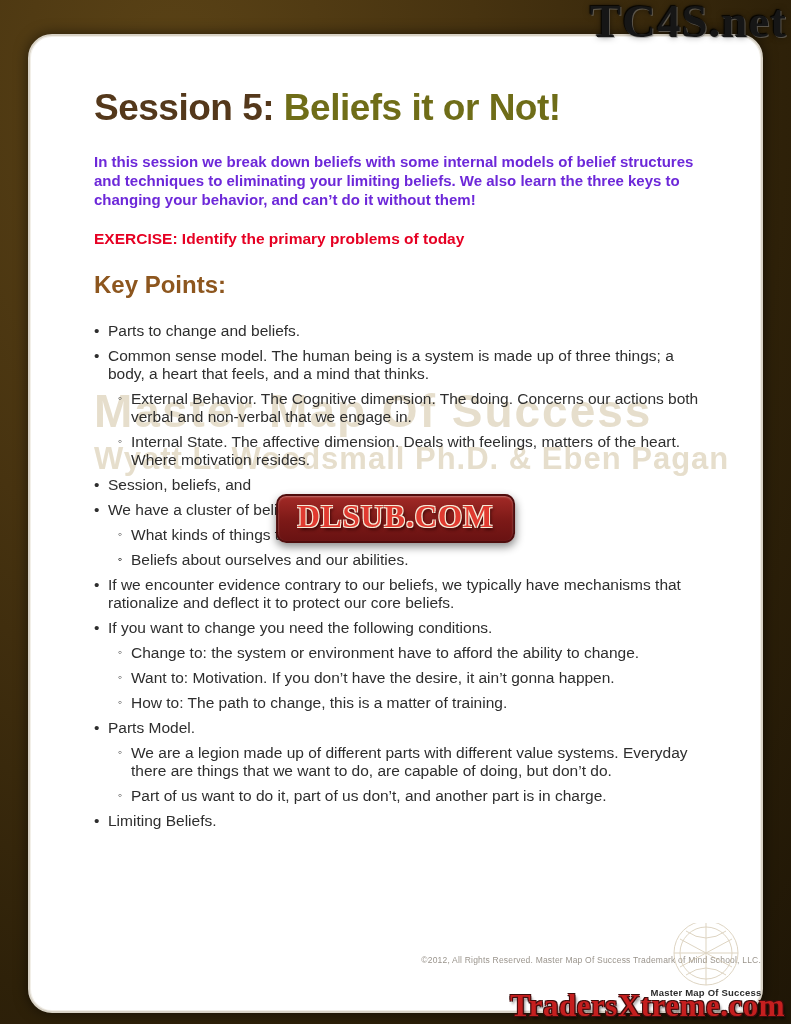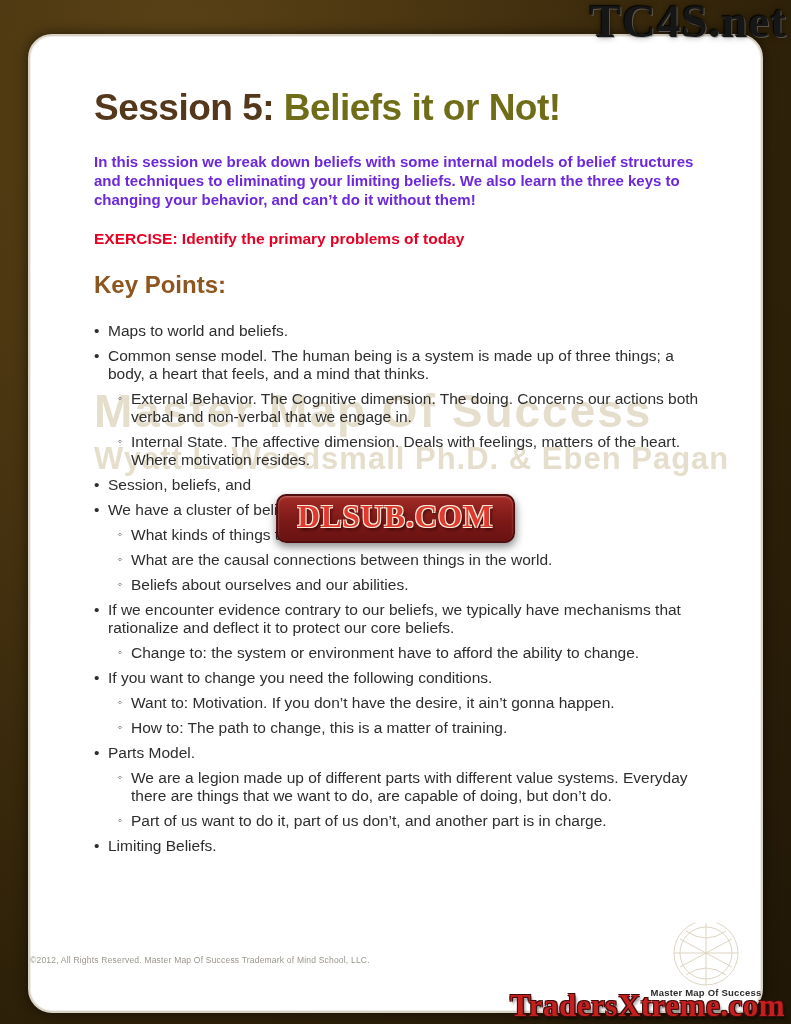--- a/index.html
+++ b/index.html
@@ -62,21 +62,21 @@
     border:2px solid #4f0d0d;border-radius:10px;padding:3px 20px 6px;
     box-shadow:0 4px 9px rgba(0,0,0,0.45), inset 0 1px 2px rgba(255,255,255,0.35);
     text-align:right;
   }
   .dlsub-badge .dlsub-text{
     font-family:"Liberation Serif",serif;font-weight:700;font-size:31px;letter-spacing:1px;
     color:#e03a30;
     text-shadow:-1px -1px 0 #f6ecd9, 1px -1px 0 #f6ecd9, -1px 1px 0 #f6ecd9, 1px 1px 0 #f6ecd9, 2px 3px 3px rgba(40,0,0,0.7);
   }
   .footer-copyright{
-    position:absolute;left:0;right:0;bottom:46px;z-index:2;text-align:left;
+    position:absolute;left:0;right:0;bottom:46px;z-index:2;text-align:right;
     font-size:8.5px;color:#9a948c;letter-spacing:0.2px;
   }
   .seal{
     position:absolute;right:20px;bottom:26px;z-index:7;width:130px;text-align:center;
   }
   .seal .seal-label{
     font-size:9.5px;font-weight:700;color:#2b2b2b;margin-top:-6px;letter-spacing:0.2px;
   }
   .wm-bottom-right{
     position:absolute;right:6px;bottom:0px;z-index:8;
@@ -101,33 +101,33 @@
   <div class="content">
     <h1 class="session-title"><span class="title-prefix">Session 5: </span><span class="title-main">Beliefs it or Not!</span></h1>
 
     <p class="intro">In this session we break down beliefs with some internal models of belief structures and techniques to eliminating your limiting beliefs. We also learn the three keys to changing your behavior, and can’t do it without them!</p>
 
     <p class="exercise">EXERCISE: Identify the primary problems of today</p>
 
     <h2 class="key-points">Key Points:</h2>
 
     <div class="bullets">
-      <div class="bullet lvl1"><span class="marker"></span><span>Maps to world and beliefs.</span></div>
+      <div class="bullet lvl1"><span class="marker"></span><span>Parts to change and beliefs.</span></div>
       <div class="bullet lvl1"><span class="marker"></span><span>Common sense model. The human being is a system is made up of three things; a body, a heart that feels, and a mind that thinks.</span></div>
       <div class="bullet lvl2"><span class="marker"></span><span>External Behavior. The Cognitive dimension. The doing. Concerns our actions both verbal and non-verbal that we engage in.</span></div>
       <div class="bullet lvl2"><span class="marker"></span><span>Internal State. The affective dimension. Deals with feelings, matters of the heart. Where motivation resides.</span></div>
       <div class="bullet lvl2"><span class="marker"></span></div>
       <div class="bullet lvl1"><span class="marker"></span><span>Session, beliefs, and</span></div>
       <div class="bullet lvl1"><span class="marker"></span><span>We have a cluster of beliefs.</span></div>
       <div class="bullet lvl2"><span class="marker"></span><span>What kinds of things that exists in the world.</span></div>
-      <div class="bullet lvl2"><span class="marker"></span><span>What are the causal connections between things in the world.</span></div>
+      <div class="bullet lvl2"><span class="marker"></span></div>
       <div class="bullet lvl2"><span class="marker"></span><span>Beliefs about ourselves and our abilities.</span></div>
       <div class="bullet lvl1"><span class="marker"></span><span>If we encounter evidence contrary to our beliefs, we typically have mechanisms that rationalize and deflect it to protect our core beliefs.</span></div>
+      <div class="bullet lvl1"><span class="marker"></span><span>If you want to change you need the following conditions.</span></div>
       <div class="bullet lvl2"><span class="marker"></span><span>Change to: the system or environment have to afford the ability to change.</span></div>
-      <div class="bullet lvl1"><span class="marker"></span><span>If you want to change you need the following conditions.</span></div>
       <div class="bullet lvl2"><span class="marker"></span><span>Want to: Motivation. If you don’t have the desire, it ain’t gonna happen.</span></div>
       <div class="bullet lvl2"><span class="marker"></span><span>How to: The path to change, this is a matter of training.</span></div>
       <div class="bullet lvl1"><span class="marker"></span><span>Parts Model.</span></div>
       <div class="bullet lvl2"><span class="marker"></span><span>We are a legion made up of different parts with different value systems. Everyday there are things that we want to do, are capable of doing, but don’t do.</span></div>
       <div class="bullet lvl2"><span class="marker"></span><span>Part of us want to do it, part of us don’t, and another part is in charge.</span></div>
       <div class="bullet lvl1"><span class="marker"></span><span>Limiting Beliefs.</span></div>
     </div>
   </div>
 
   <div class="dlsub-badge">

